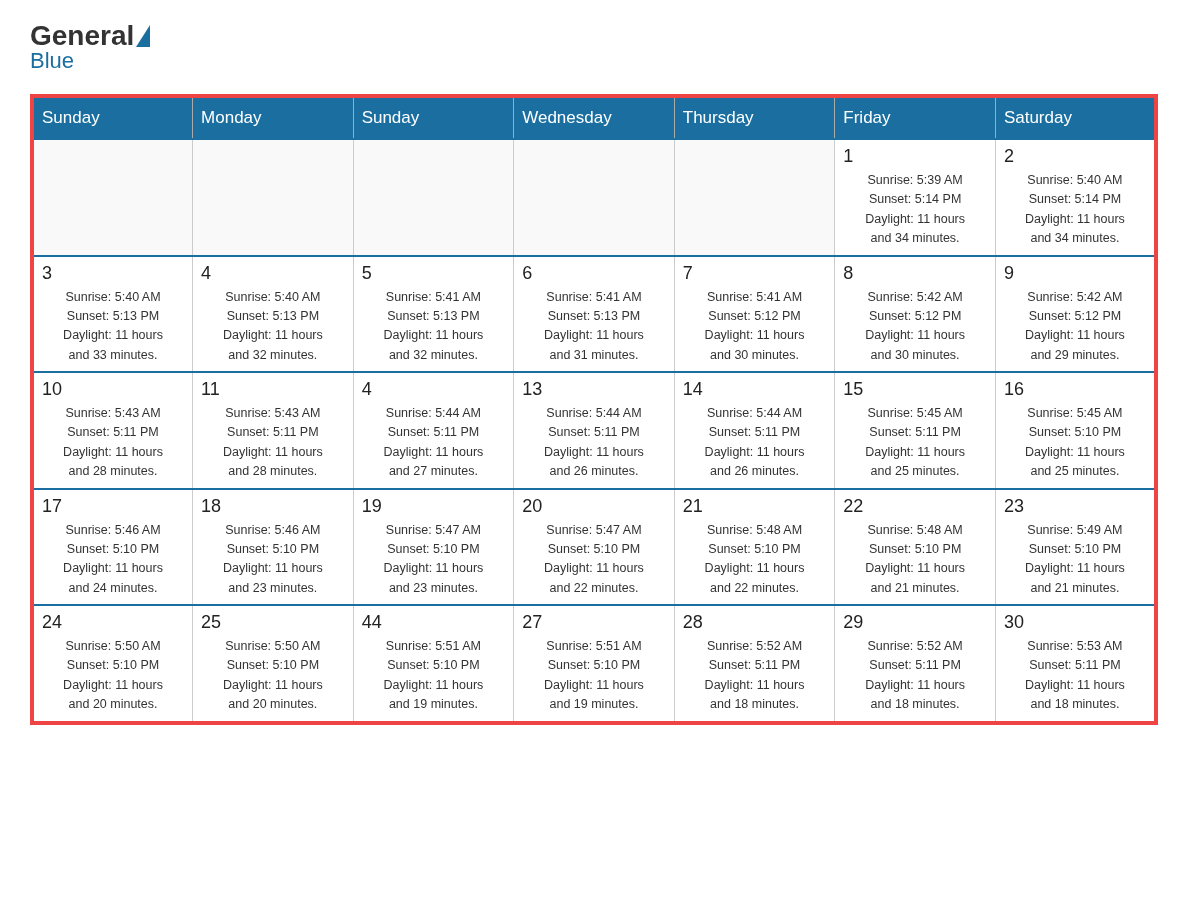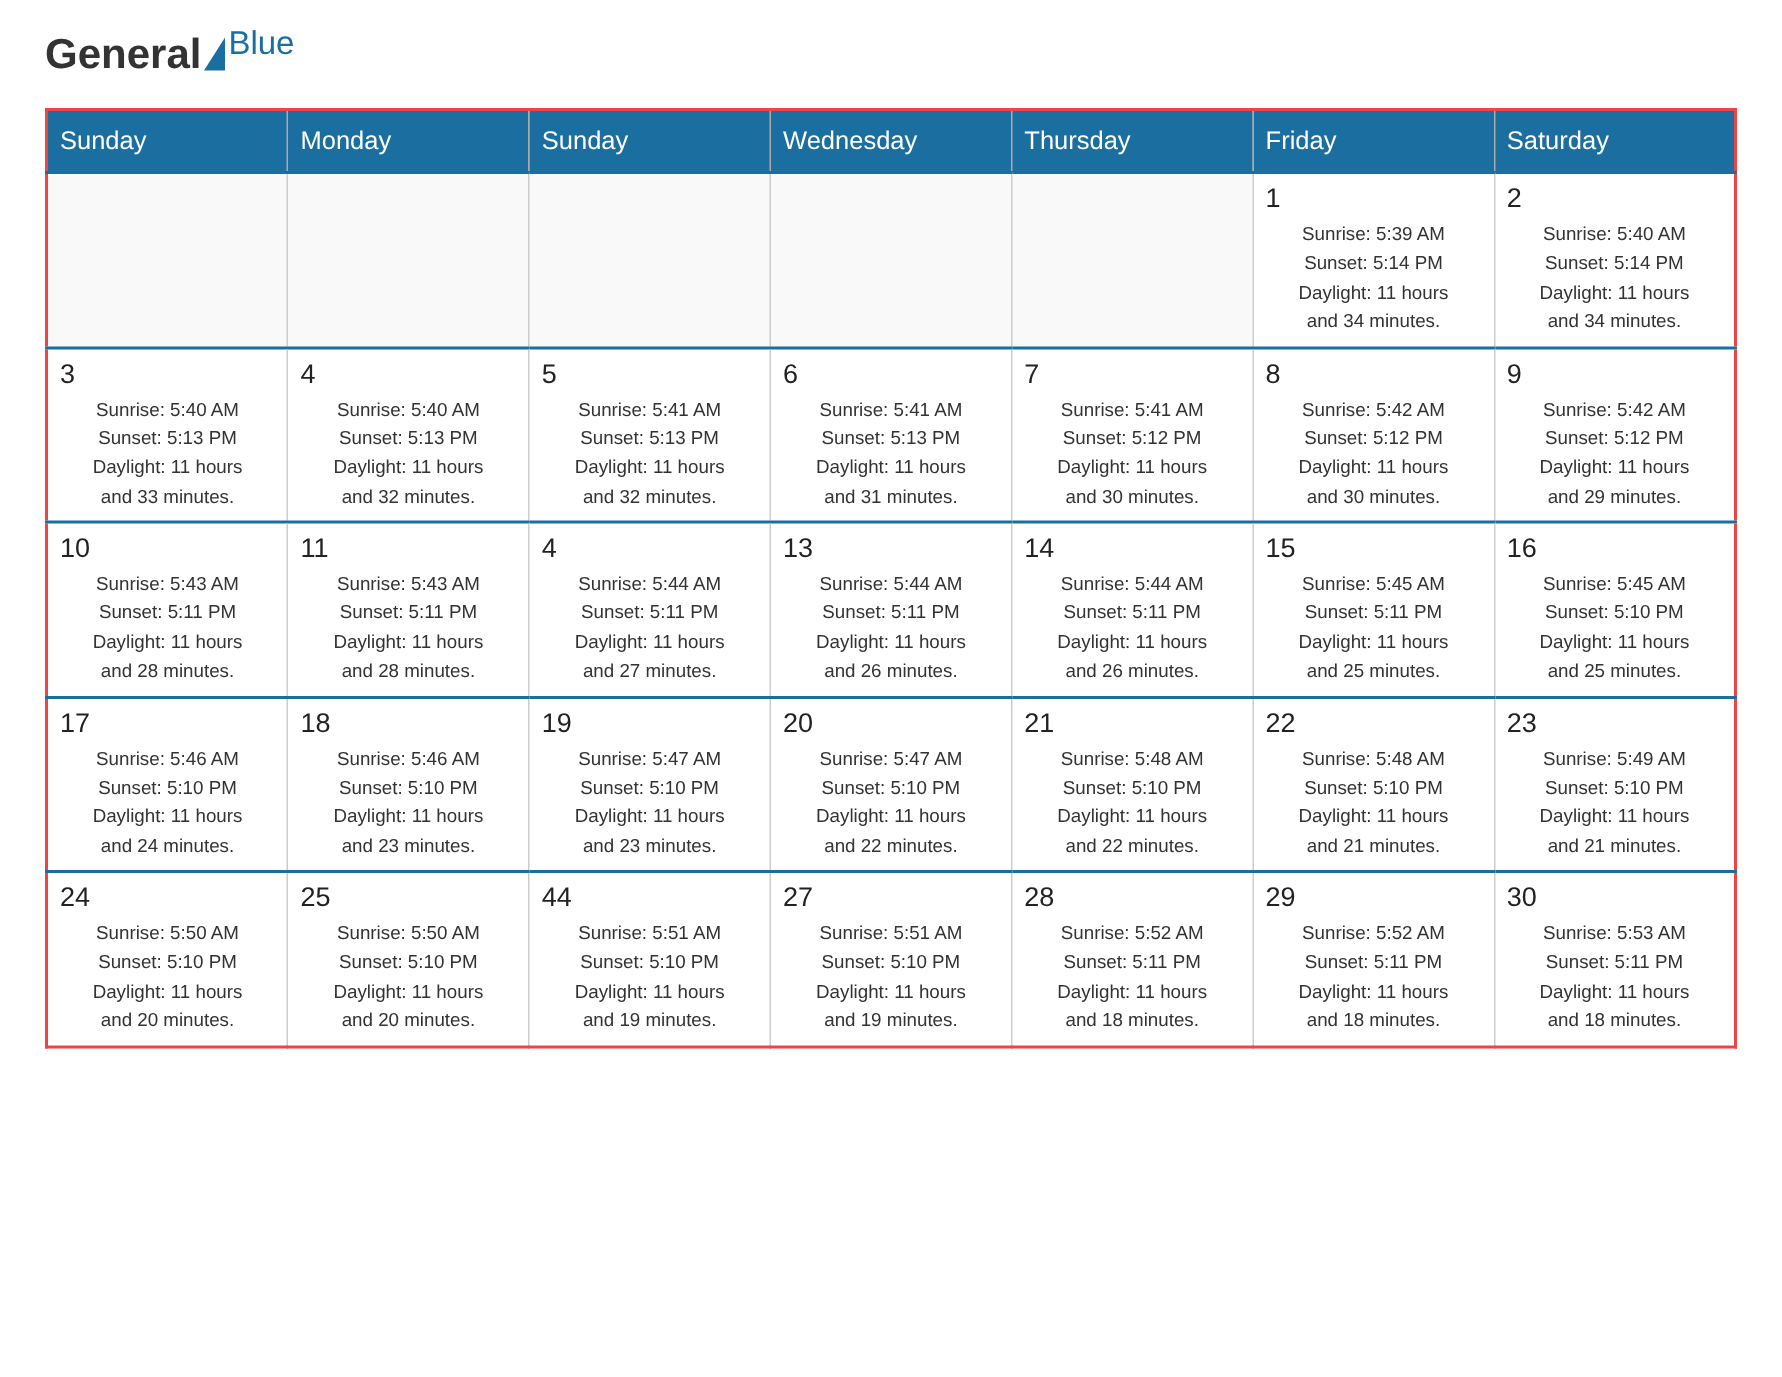--- a/index.html
+++ b/index.html
@@ -11,21 +11,21 @@
       padding: 20px 30px;
     }
     .header {
       display: flex;
       justify-content: space-between;
       align-items: flex-start;
       margin-bottom: 20px;
     }
     .logo {
       display: flex;
-      flex-direction: row;
+      flex-direction: column;
       align-items: flex-start;
     }
     .logo-text {
       display: flex;
       align-items: center;
       font-size: 28px;
       font-weight: bold;
       color: #333;
     }
     .logo-general { color: #333; }
@@ -54,21 +54,21 @@
     }
     .title-block h2 {
       font-size: 22px;
       font-weight: normal;
       color: #555;
       margin-top: 4px;
     }
     .calendar {
       width: 100%;
       border-collapse: collapse;
-      border: 2px solid #ef4444;
+      border: 4px solid #ef4444;
     }
     .calendar th {
       background-color: #1a6fa0;
       color: #fff;
       padding: 10px 8px;
       font-size: 17px;
       font-weight: normal;
       text-align: left;
       border: 1px solid #aaa;
     }

